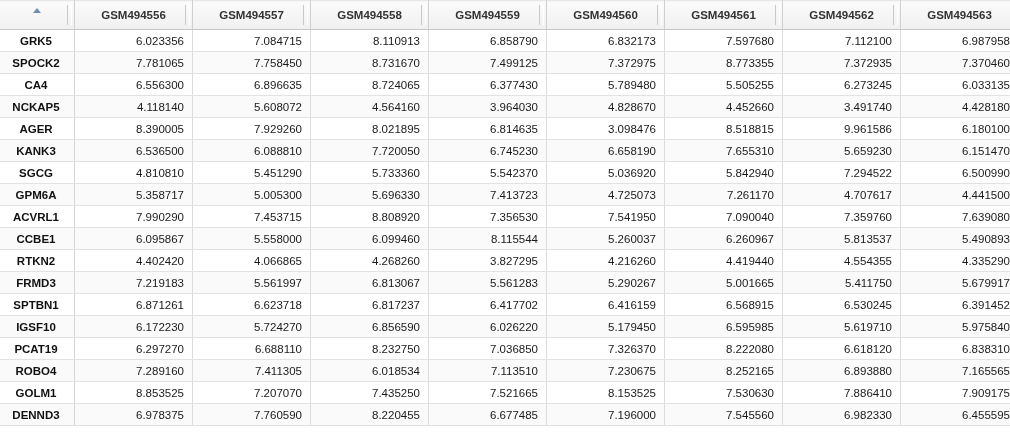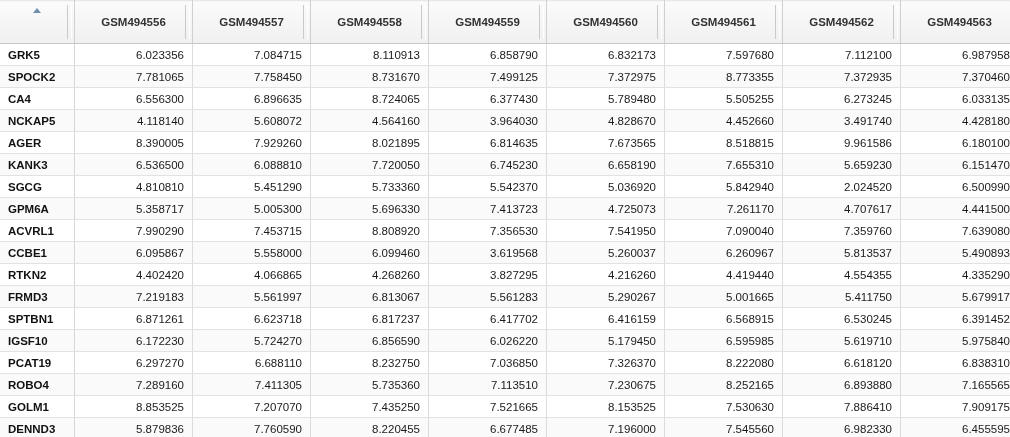--- a/index.html
+++ b/index.html
@@ -29,21 +29,21 @@
   }
   table.data-grid thead th {
     background: linear-gradient(to bottom, #fbfbfb 0%, #f0f0f0 100%);
     border-right: 1px solid #d0d0d0;
     border-bottom: 1px solid #c8c8c8;
     border-top: 1px solid #e8e8e8;
     font-weight: bold;
     font-size: 11.5px;
     color: #333333;
     height: 20px;
-    padding: 11px 6px;
+    padding: 4px 6px;
     text-align: center;
     position: relative;
     white-space: nowrap;
     overflow: hidden;
   }
   table.data-grid thead th.rowhdr-col {
     width: 62px;
   }
   table.data-grid thead th.sample-col {
     width: 105px;
@@ -73,21 +73,21 @@
     border-bottom: 1px solid #e2e2e2;
     height: 21px;
     padding: 0 8px;
     text-align: right;
     white-space: nowrap;
     overflow: hidden;
     font-size: 11.5px;
     color: #1a1a1a;
   }
   table.data-grid tbody td.row-header {
-    text-align: left;
+    text-align: center;
     font-weight: bold;
     background: #ffffff;
     color: #111111;
     padding-right: 10px;
     border-right: 1px solid #d6d6d6;
   }
   table.data-grid tbody tr:nth-child(even) td {
     background: #fafafa;
   }
   table.data-grid tbody tr:nth-child(even) td.row-header {
@@ -184,21 +184,21 @@
           <td>4.452660</td>
           <td>3.491740</td>
           <td>4.428180</td>
         </tr>
         <tr>
           <td class="row-header">AGER</td>
           <td>8.390005</td>
           <td>7.929260</td>
           <td>8.021895</td>
           <td>6.814635</td>
-          <td>7.673565</td>
+          <td>3.098476</td>
           <td>8.518815</td>
           <td>9.961586</td>
           <td>6.180100</td>
         </tr>
         <tr>
           <td class="row-header">KANK3</td>
           <td>6.536500</td>
           <td>6.088810</td>
           <td>7.720050</td>
           <td>6.745230</td>
@@ -208,21 +208,21 @@
           <td>6.151470</td>
         </tr>
         <tr>
           <td class="row-header">SGCG</td>
           <td>4.810810</td>
           <td>5.451290</td>
           <td>5.733360</td>
           <td>5.542370</td>
           <td>5.036920</td>
           <td>5.842940</td>
-          <td>2.024520</td>
+          <td>7.294522</td>
           <td>6.500990</td>
         </tr>
         <tr>
           <td class="row-header">GPM6A</td>
           <td>5.358717</td>
           <td>5.005300</td>
           <td>5.696330</td>
           <td>7.413723</td>
           <td>4.725073</td>
           <td>7.261170</td>
@@ -238,21 +238,21 @@
           <td>7.541950</td>
           <td>7.090040</td>
           <td>7.359760</td>
           <td>7.639080</td>
         </tr>
         <tr>
           <td class="row-header">CCBE1</td>
           <td>6.095867</td>
           <td>5.558000</td>
           <td>6.099460</td>
-          <td>3.619568</td>
+          <td>8.115544</td>
           <td>5.260037</td>
           <td>6.260967</td>
           <td>5.813537</td>
           <td>5.490893</td>
         </tr>
         <tr>
           <td class="row-header">RTKN2</td>
           <td>4.402420</td>
           <td>4.066865</td>
           <td>4.268260</td>
@@ -303,41 +303,41 @@
           <td>7.036850</td>
           <td>7.326370</td>
           <td>8.222080</td>
           <td>6.618120</td>
           <td>6.838310</td>
         </tr>
         <tr>
           <td class="row-header">ROBO4</td>
           <td>7.289160</td>
           <td>7.411305</td>
-          <td>5.735360</td>
+          <td>6.018534</td>
           <td>7.113510</td>
           <td>7.230675</td>
           <td>8.252165</td>
           <td>6.893880</td>
           <td>7.165565</td>
         </tr>
         <tr>
           <td class="row-header">GOLM1</td>
           <td>8.853525</td>
           <td>7.207070</td>
           <td>7.435250</td>
           <td>7.521665</td>
           <td>8.153525</td>
           <td>7.530630</td>
           <td>7.886410</td>
           <td>7.909175</td>
         </tr>
         <tr>
           <td class="row-header">DENND3</td>
-          <td>5.879836</td>
+          <td>6.978375</td>
           <td>7.760590</td>
           <td>8.220455</td>
           <td>6.677485</td>
           <td>7.196000</td>
           <td>7.545560</td>
           <td>6.982330</td>
           <td>6.455595</td>
         </tr>
       </tbody>
   </table>

